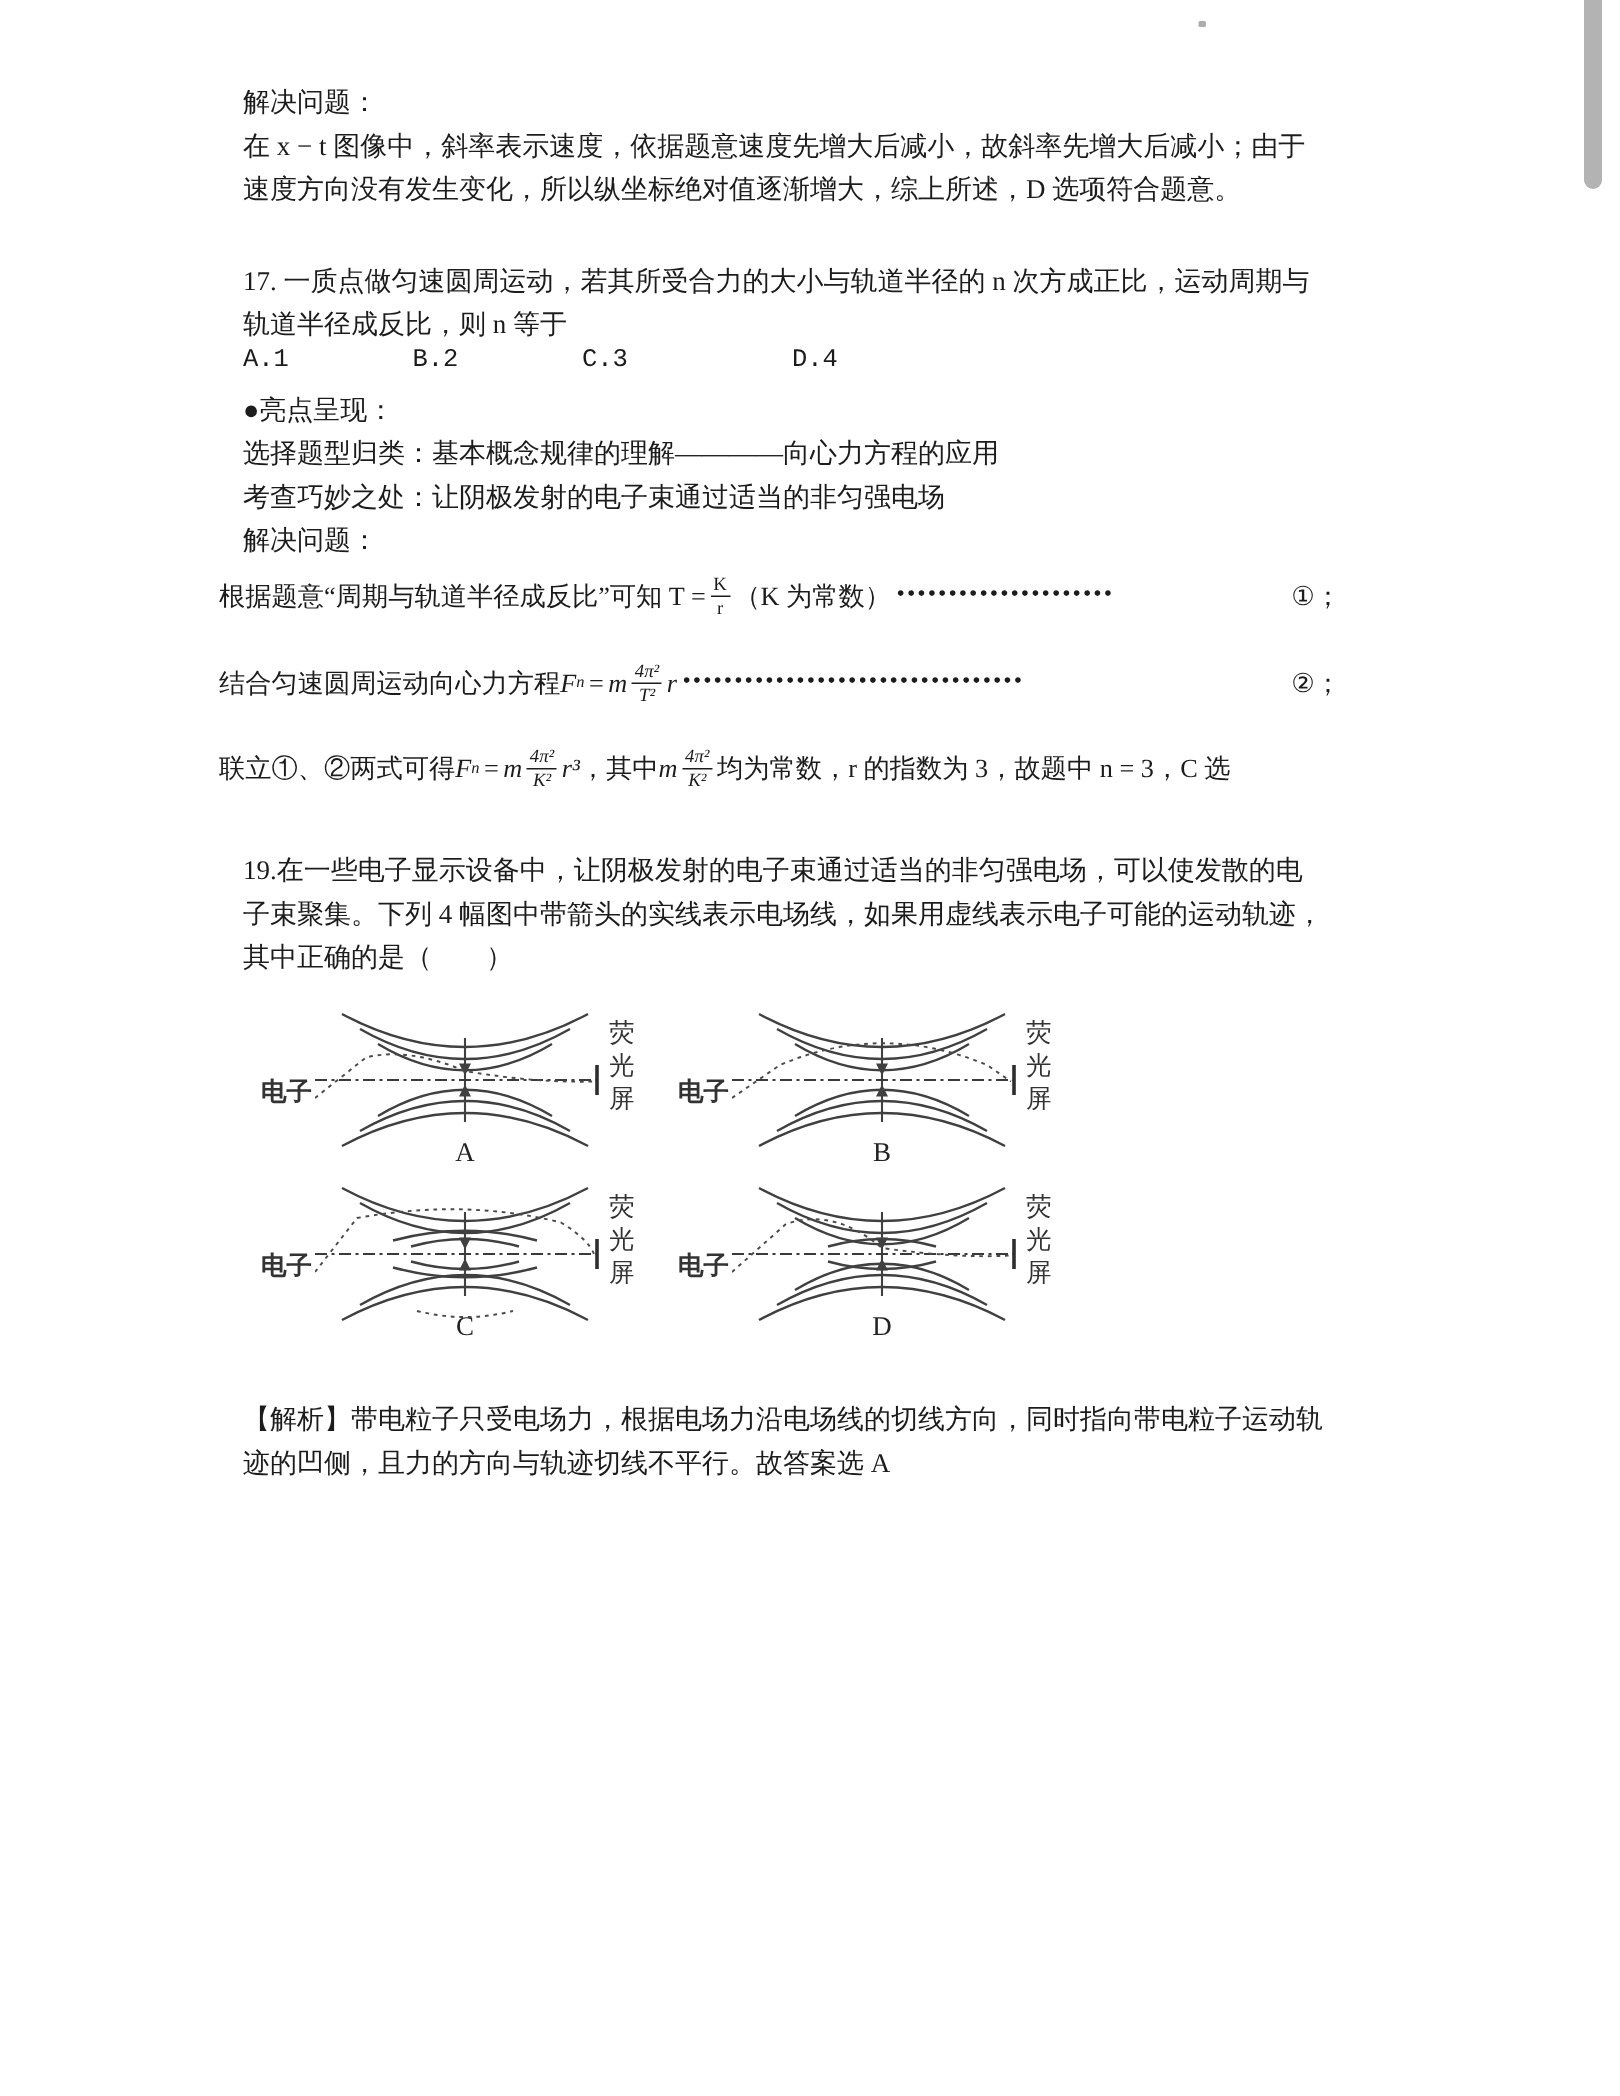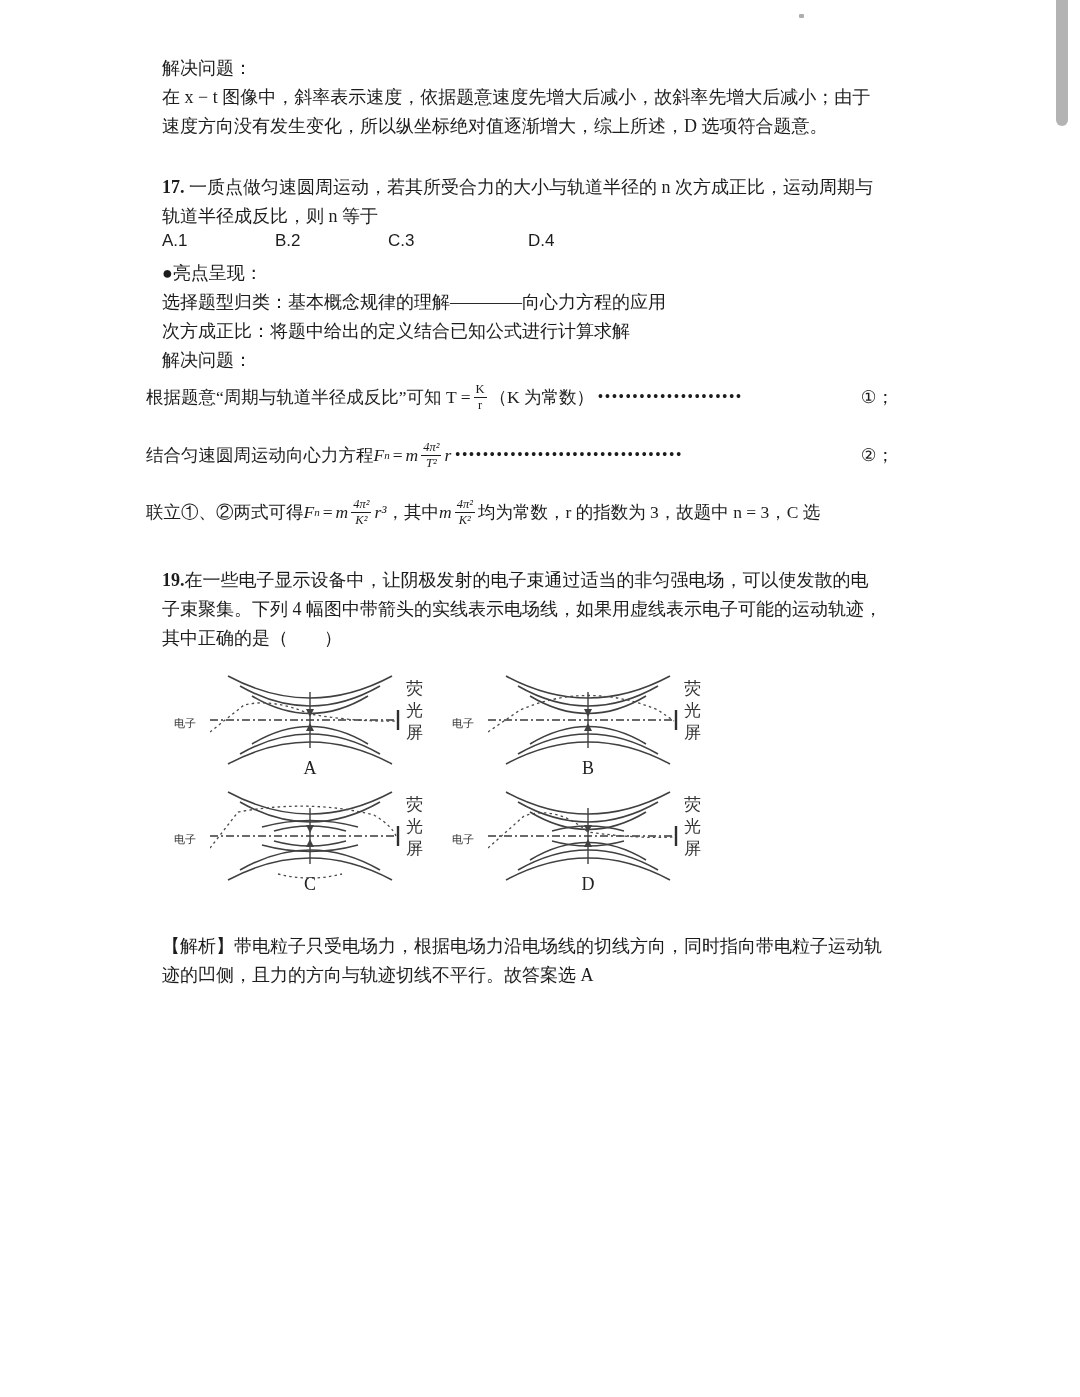--- a/index.html
+++ b/index.html
@@ -2,41 +2,41 @@
 <html><head>
 <meta charset="utf-8">
 <style>
   html,body{margin:0;padding:0;background:#ffffff;}
   .canvas{
     position:relative;width:1080px;height:1397px;background:#ffffff;overflow:hidden;
     font-family:"Liberation Serif","DejaVu Serif",serif;color:#1c1c1c;
   }
   .blk{position:absolute;left:162px;width:748px;font-size:18px;line-height:29px;}
   .line{white-space:nowrap;}
-  .bold{font-weight:bold;text-align:center;}
+  .bold{font-weight:normal;text-align:center;}
   .sans{font-family:"Liberation Sans","DejaVu Sans",sans-serif;}
   
   .opts{position:absolute;left:162px;top:231px;width:748px;height:29px;
-        font-family:Liberation Sans, sans-serif;font-size:17px;}
+        font-family:Liberation Mono, monospace;font-size:17px;}
   .opt{position:absolute;top:0;}
   
   .fline{position:absolute;left:146px;width:748px;display:flex;align-items:center;
          font-size:17.5px;white-space:nowrap;}
   .fline .dots{flex:1 1 auto;overflow:hidden;letter-spacing:2px;font-size:14px;
                font-weight:bold;margin:0 4px;white-space:nowrap;}
   .frac{display:inline-flex;flex-direction:column;align-items:center;vertical-align:middle;
         font-size:12.5px;line-height:1.15;margin:0 3px;font-family:"Liberation Serif",serif;}
   .frac .fn{border-bottom:1.2px solid #1c1c1c;padding:0 2px;}
   .frac .fd{padding:0 2px;}
   .it{font-style:italic;}
   sub.it{font-size:11px;font-style:italic;}
   
   .fig{position:absolute;width:285px;height:114px;}
   .fig svg{position:absolute;left:40px;top:8px;}
-  .fig .electron{position:absolute;left:4px;top:50px;font-size:11px;color:#333;}
+  .fig .electron{position:absolute;left:4px;top:50px;font-size:17px;color:#333;font-weight:bold;}
   .fig .screen{position:absolute;left:236px;top:12px;width:19px;font-size:17px;
                line-height:22px;word-break:break-all;color:#333;}
   .fig .letter{position:absolute;left:0;top:92px;width:280px;text-align:center;
                font-size:18px;color:#222;}
   .fieldline{stroke:#404040;stroke-width:1.6;fill:none;}
   .axisline{stroke:#3a3a3a;stroke-width:1.4;fill:none;stroke-dasharray:8 3 2 3;}
   .bar{stroke:#2e2e2e;stroke-width:2.4;}
   .traj{stroke:#4a4a4a;stroke-width:1.3;fill:none;stroke-dasharray:2.5 3.2;}
   .ctr{stroke:#404040;stroke-width:1.4;}
   .arrowhead{fill:#404040;}
@@ -68,21 +68,21 @@
   <div class="opts">
     <span class="opt" style="left:0px">A.1</span>
     <span class="opt" style="left:113px">B.2</span>
     <span class="opt" style="left:226px">C.3</span>
     <span class="opt" style="left:366px">D.4</span>
   </div>
 
   <div class="blk" style="top:259px">
     <div class="line">●亮点呈现：</div>
     <div class="line">选择题型归类：基本概念规律的理解————向心力方程的应用</div>
-    <div class="line">次方成正比：将题中给出的定义结合已知公式进行计算求解</div>
+    <div class="line">考查巧妙之处：让阴极发射的电子束通过适当的非匀强电场</div>
     <div class="line">解决问题：</div>
   </div>
 
   <div class="fline" style="top:374px;height:46px">
     <span>根据题意“周期与轨道半径成反比”可知 T =</span>
     <span class="frac">
         <span class="fn">K</span>
         <span class="fd">r</span>
       </span>
     <span>（K 为常数）</span>

